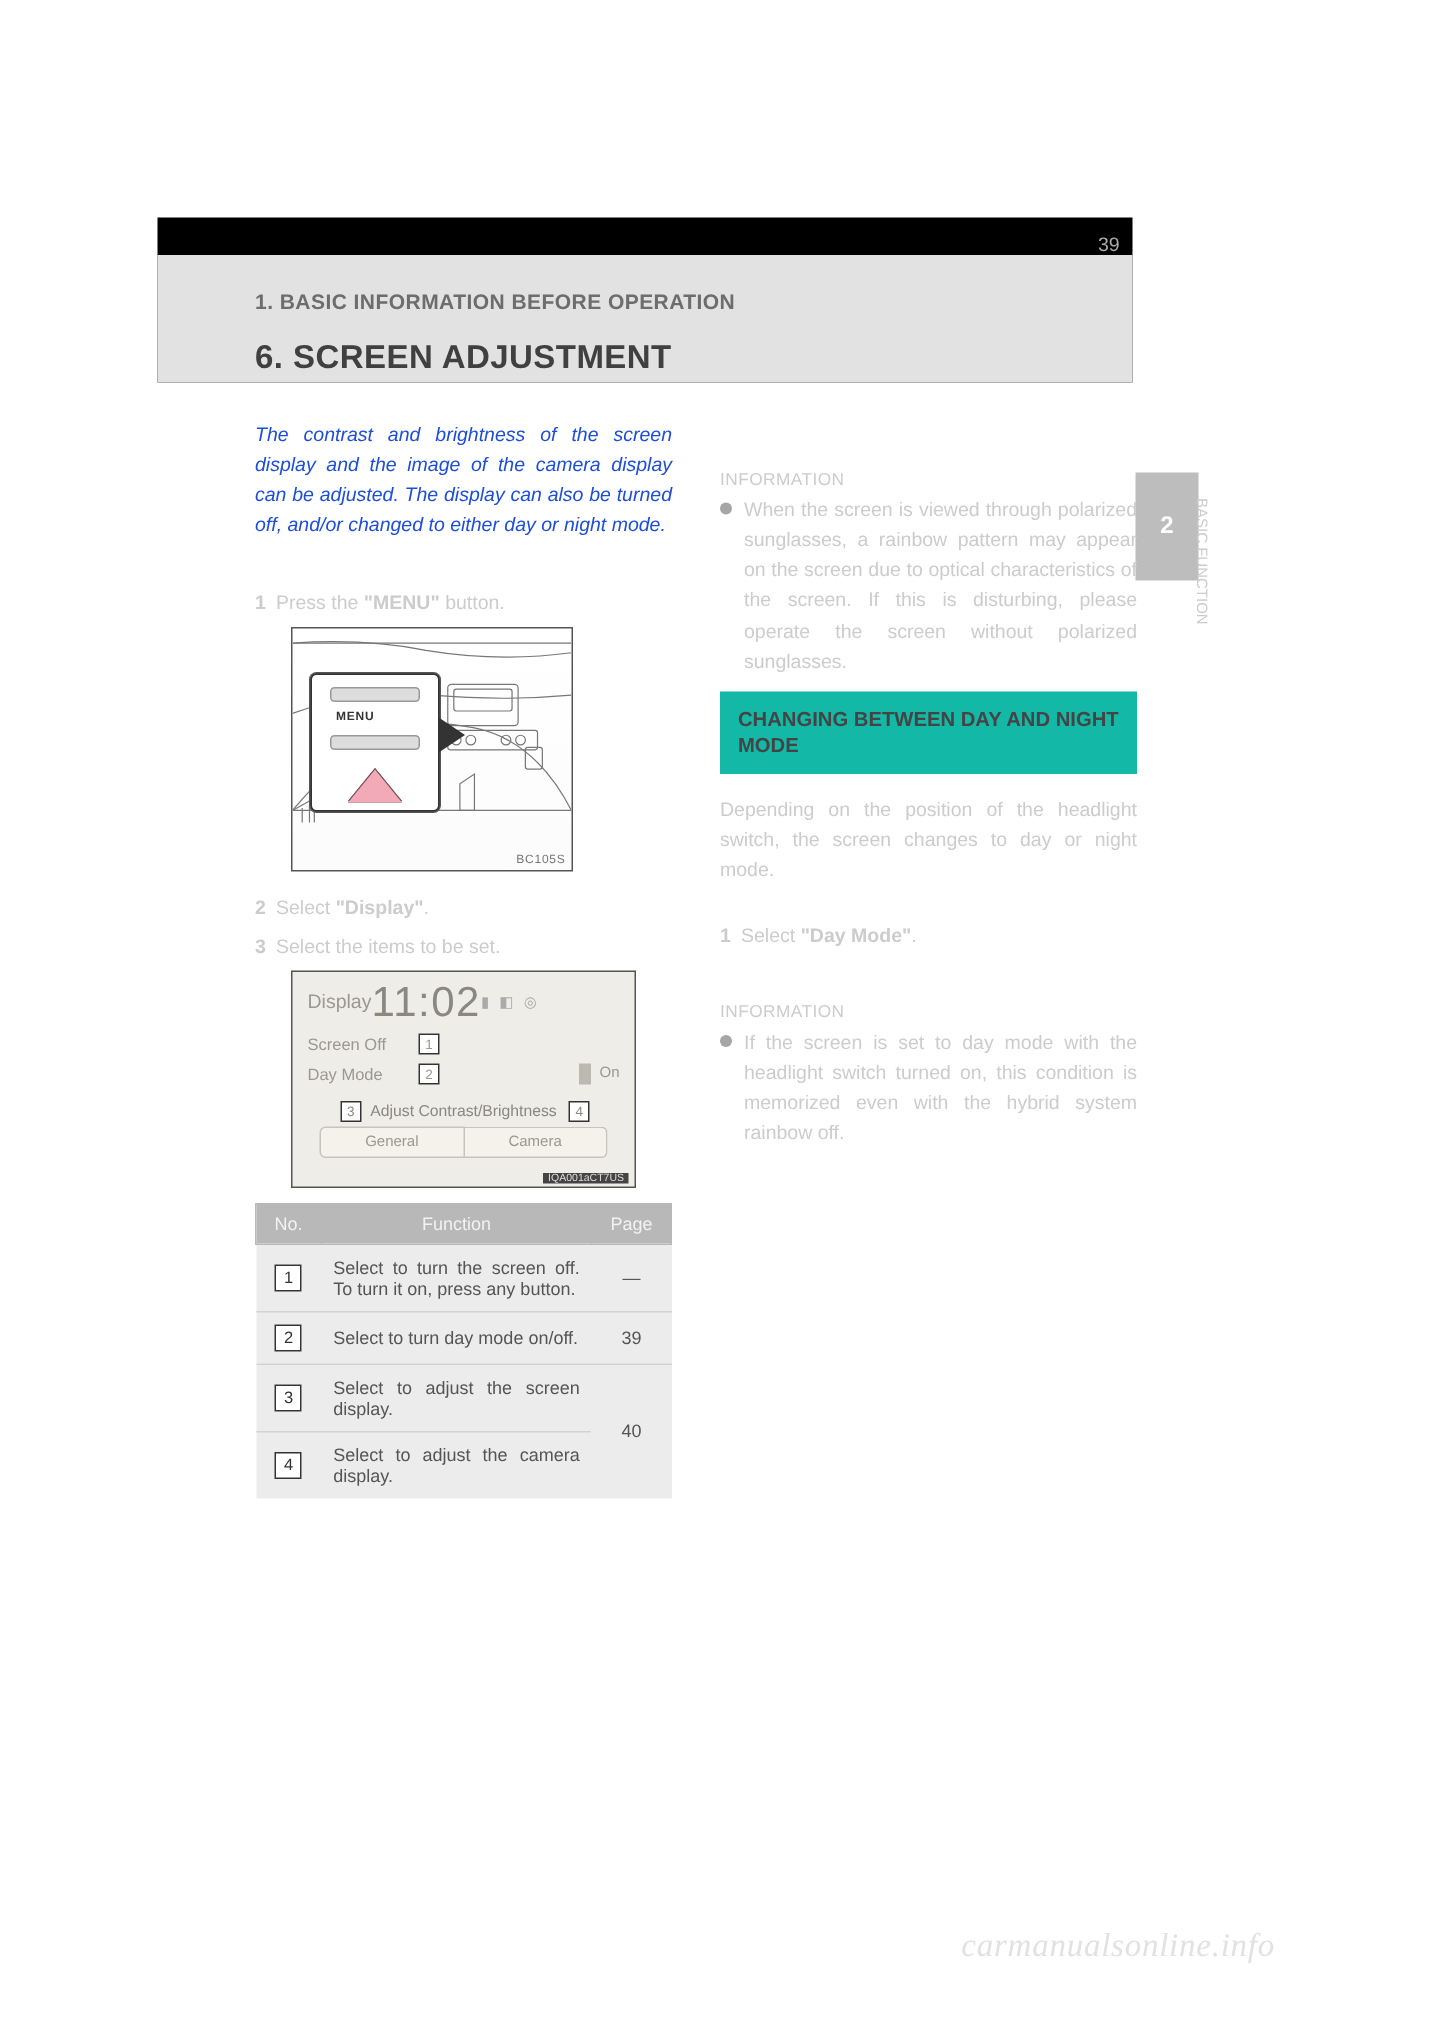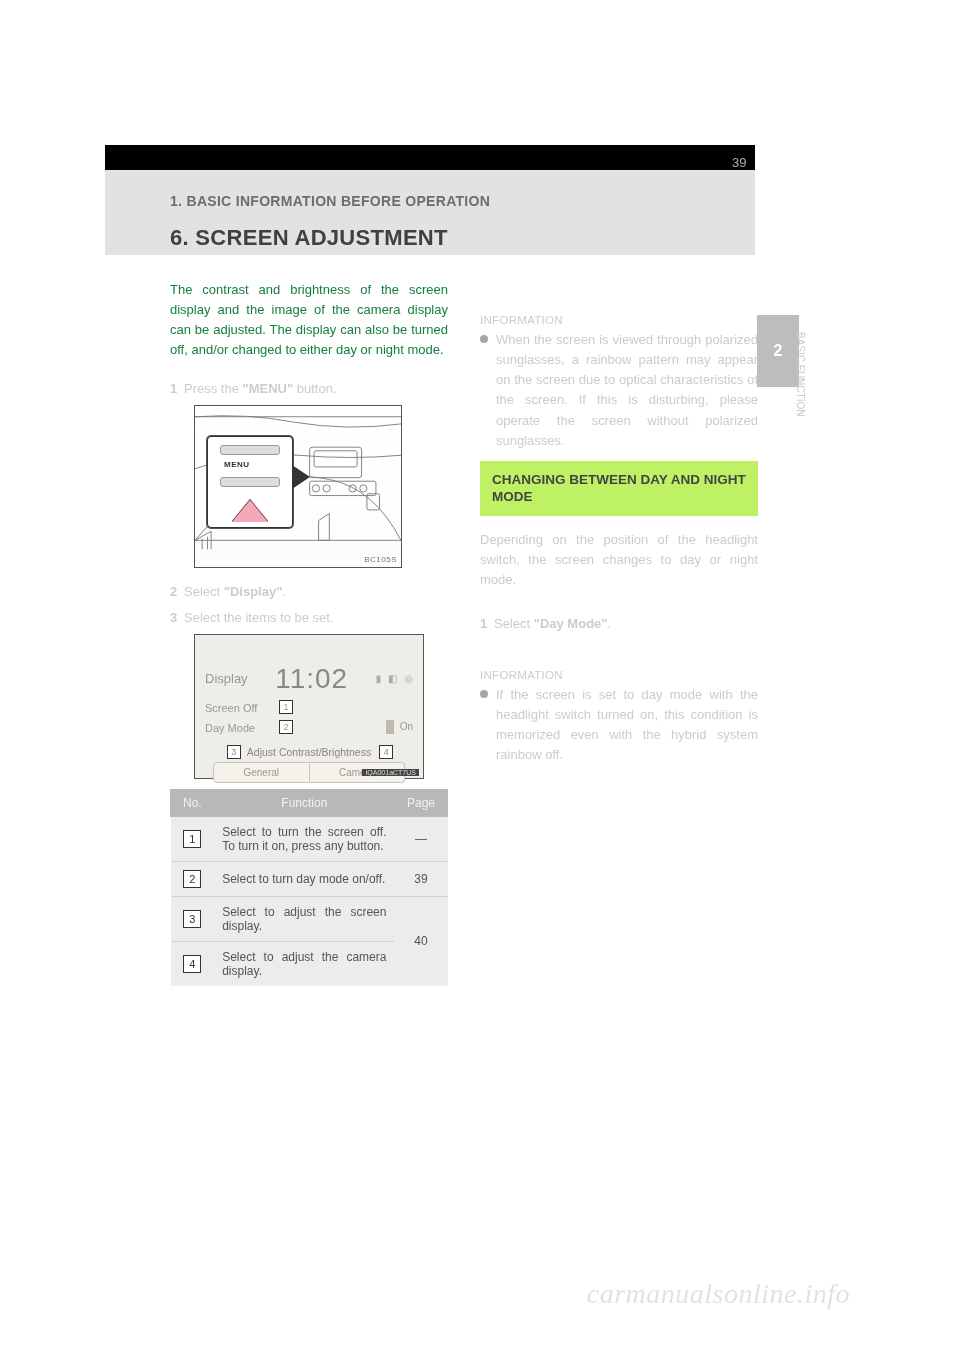--- a/index.html
+++ b/index.html
@@ -9,45 +9,45 @@
   .chapter-label { position: absolute; left: 170px; top: 193px; color: #6d6d6d; font-weight: bold; font-size: 14px; letter-spacing: 0.3px; }
   .section-title { position: absolute; left: 170px; top: 225px; color: #404040; font-weight: bold; font-size: 22px; letter-spacing: 0.3px; }
   .page-number { position: absolute; left: 732px; top: 155px; color: #aaa; font-size: 13px; }
   .side-tab { position: absolute; left: 757px; top: 315px; width: 42px; height: 72px; background: #bdbdbd; display:flex; align-items:center; justify-content:center; }
   .side-tab span { color:#fff; font-size:16px; font-weight:bold; }
   .side-tab-label { position:absolute; left:806px; top:332px; width:14px; color:#cbcbcb; font-size:10px; transform: rotate(90deg); transform-origin: left top; white-space:nowrap; }
 
   .left-col { position: absolute; left: 170px; top: 280px; width: 278px; }
   .right-col { position: absolute; left: 480px; top: 280px; width: 278px; }
 
-  .intro-box { font-size: 13px; line-height: 1.55; color: #15803d; text-align: justify; margin-bottom: 18px; }
+  .intro-box { font-size: 13px; line-height: 1.55; color: #1d4ed8; text-align: justify; margin-bottom: 31px; font-style: italic; }
   .step { font-size: 13px; line-height: 1.55; color: #ccc; margin-bottom: 6px; }
   .step b, .bw { color:#ccc; }
   .step .num { display:inline-block; width:14px; font-weight:bold; }
 
   .bullet { font-size:13px; line-height:1.55; color:#ccc; padding-left:16px; position:relative; text-align:justify; margin-bottom:10px; }
   .bullet::before { content:""; position:absolute; left:0; top:5px; width:8px; height:8px; border-radius:50%; background:#a6a6a6; }
 
   
-  .dash-fig { position: relative; width: 208px; height: 163px; margin: 6px 16px 14px 24px; border:1px solid #555; background: linear-gradient(#fff,#fcfcfc); overflow:hidden; }
+  .dash-fig { position: relative; width: 188px; height: 163px; margin: 6px 16px 14px 24px; border:1px solid #555; background: linear-gradient(#fff,#fcfcfc); overflow:hidden; }
   .dash-sky { position:absolute; inset:0; }
   .dash-lines { stroke:#777; stroke-width:1; fill:none; }
   .dash-label { position:absolute; right:4px; bottom:3px; font-size:8px; color:#777; letter-spacing:0.5px; }
   .callout { position:absolute; left:12px; top:30px; width:86px; height:92px; background:#fff; border:1px solid #333; border-radius:4px; box-shadow:0 0 0 1px #555; }
   .callout::after{content:""; position:absolute; right:-18px; top:28px; width:0;height:0;border-left:18px solid #333;border-top:12px solid transparent;border-bottom:12px solid transparent;}
   .callout .inner-wedge{position:absolute; right:-16px; top:29px; width:0;height:0;border-left:17px solid #fff;border-top:11px solid transparent;border-bottom:11px solid transparent;}
   .callout .slot { height:10px; margin:8px 12px 0 12px; background:#ddd; border:1px solid #999; border-radius:3px; }
   .callout .menu-label{ font-size:8px; font-weight:bold; color:#333; margin:5px 0 1px 16px; letter-spacing:0.5px;}
   .callout .arrow-up { width:0;height:0;margin:4px auto 0;border-left:18px solid transparent;border-right:18px solid transparent;border-bottom:22px solid #f2a9b8; filter:drop-shadow(0 0 0 #333);}
   .callout .arrow-up.outline{border-bottom-color:#8a4a56; position:absolute; left:50%; transform:translateX(-50%); top:58px;}
   .callout .arrow-up.fill{position:absolute; left:50%; transform:translateX(-50%); top:59px;}
 
   
   .screen-fig { position:relative; width:230px; height:145px; margin: 4px 0 10px 24px; background:#efede8; border:1px solid #555;}
-  .sf-header{ display:flex; justify-content:space-between; align-items:center; padding:4px 8px 2px 10px; color:#9a988f; font-size:13px;margin-top:24px;}
+  .sf-header{ display:flex; align-items:center; padding:4px 8px 2px 10px; color:#9a988f; font-size:13px;}
   .sf-clock{ font-size:28px; color:#8a887f; letter-spacing:1px;}
   .sf-icons{ font-size:10px; color:#aaa; letter-spacing:2px;}
   .sf-row{ display:flex; align-items:flex-end; padding:3px 10px; font-size:11px; color:#9a988f;}
   .sf-row .lbl{ width:72px;}
   .sf-marker{ width:14px; height:14px; border:1px solid #333; background:#fff; font-size:9px; display:flex; align-items:center; justify-content:center; margin-left:2px;}
   .sf-toggle{ margin-left:auto; display:flex; align-items:center; gap:6px; }
   .sf-toggle .bar{ width:8px; height:14px; background:#bbb9b0;}
   .sf-toggle .on{ font-size:10px; color:#9a988f;}
   .sf-contrast{ display:flex; align-items:center; justify-content:center; gap:6px; margin-top:8px; font-size:10.5px; color:#8a887f;}
   .sf-tabs{ display:flex; margin:3px 18px 0; }
@@ -59,24 +59,24 @@
   
   table.func { width:278px; border-collapse:collapse; font-size:12px; color:#555;}
   table.func th { background:#b8b8b8; color:#f2f2f2; font-weight:normal; padding:6px 12px; border:1px solid #b8b8b8;}
   table.func td { background:#ececec; padding:8px 8px; border-top:1px solid #d2d2d2; vertical-align:middle; text-align:justify;}
   table.func td.no { width:40px; text-align:center; background:#ececec;}
   table.func td.pg { width:48px; text-align:center;}
   .sq { display:inline-flex; width:18px; height:18px; border:1px solid #333; background:#fff; align-items:center; justify-content:center; font-size:11px; color:#333;}
 
   
   .info-label { font-size:11.5px; color:#ccc; letter-spacing:0.3px; margin-top:34px; margin-bottom:4px;}
-  .sub-head { background:#bef264; padding:10px 12px; font-weight:bold; font-size:13.5px; color:#444; line-height:1.3; margin-bottom:14px;}
+  .sub-head { background:#14b8a6; padding:10px 12px; font-weight:bold; font-size:13.5px; color:#444; line-height:1.3; margin-bottom:14px;}
   .para { font-size:13px; line-height:1.55; color:#ccc; text-align:justify; margin-bottom:24px;}
 
-  .watermark { position:absolute; right:110px; bottom:48px; font-size:28px; color:#e2e2e2; font-style:italic; letter-spacing:0.5px; font-family: Georgia, 'Times New Roman', serif;}
+  .watermark { position:absolute; right:110px; bottom:48px; font-size:22px; color:#e2e2e2; font-style:italic; letter-spacing:0.5px; font-family: Georgia, 'Times New Roman', serif;}
 </style>
 </head>
 <body>
 
 <div class="black-band"></div>
 <div class="grey-band"></div>
 <div class="page-number">39</div>
 <div class="chapter-label">1. BASIC INFORMATION BEFORE OPERATION</div>
 <div class="section-title">6. SCREEN ADJUSTMENT</div>
 

